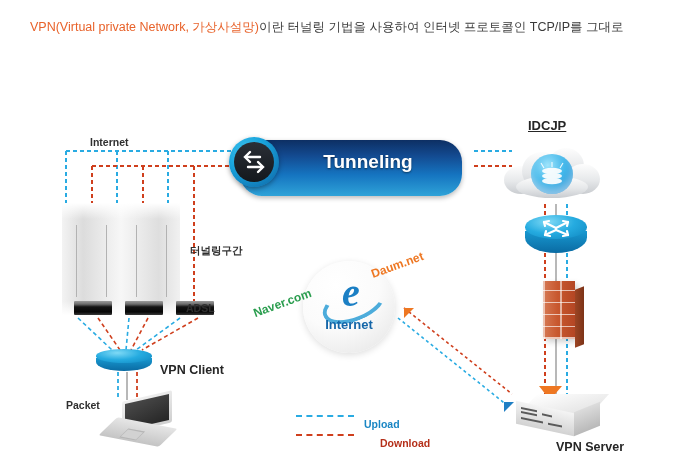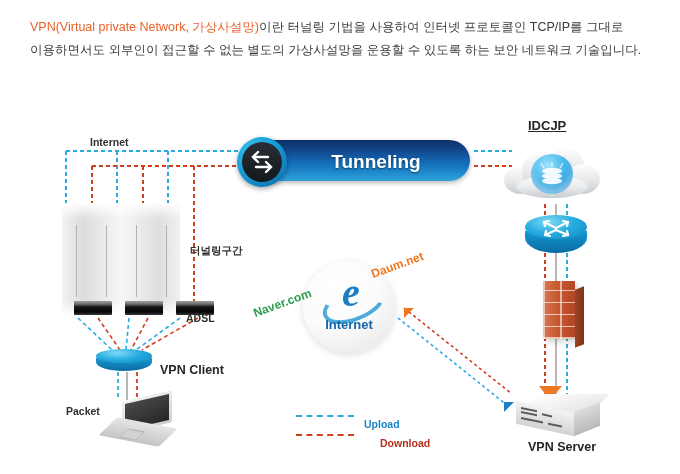--- a/index.html
+++ b/index.html
@@ -33,21 +33,21 @@
   
   .adsl{position:absolute;width:38px;height:14px;
         background:linear-gradient(180deg,#9b9b9b 0%,#6e6e6e 22%,#141414 42%,#070707 78%,#3a3a3a 100%);
         border-radius:1px;}
 
   
   .lbl{position:absolute;font-size:10.5px;color:#2f2f2f;font-weight:bold;white-space:nowrap;}
   .lbl-big{position:absolute;font-size:12.5px;color:#262626;font-weight:bold;white-space:nowrap;}
 
   
-  #tunnel-pill{position:absolute;left:248px;top:22px;width:222px;height:41px;border-radius:22px;
+  #tunnel-pill{position:absolute;left:240px;top:22px;width:222px;height:56px;border-radius:22px;
       background:linear-gradient(180deg,#0d2f63 0%,#134a90 28%,#1574c0 62%,#2fa3d8 100%);
       box-shadow:0 2px 5px rgba(0,0,0,.28);text-align:center;}
   #tunnel-pill .ttxt{position:absolute;left:0;top:0;width:100%;height:44px;
       display:flex;align-items:center;justify-content:center;padding-left:34px;
       box-sizing:border-box;color:#fff;font-size:19px;font-weight:bold;
       text-shadow:0 1px 2px rgba(0,0,0,.5);}
   #tunnel-badge{position:absolute;left:-11px;top:-3px;width:50px;height:50px;border-radius:50%;
       background:radial-gradient(circle at 34% 30%,#3fc4ef 0%,#19a4dc 40%,#0c5fa0 100%);
       box-shadow:0 2px 5px rgba(0,0,0,.35);}
   #tunnel-badge .inner{position:absolute;left:5px;top:5px;width:40px;height:40px;border-radius:50%;
@@ -131,21 +131,20 @@
   .leg-txt{font-size:10.5px;font-weight:bold;color:#1a86c4;margin-top:16px;}
   .leg-txt.dl{color:#b5301a;padding-left:16px;}
 </style>
 </head>
 <body>
 
 <div id="stage">
 
   <div id="intro">
     <span class="hl">VPN(Virtual private Network, 가상사설망)</span><span>이란 터널링 기법을 사용하여 인터넷 프로토콜인 TCP/IP를 그대로</span><br>
-    <span>이용하면서도 외부인이 접근할 수 없는 별도의 가상사설망을 운용할 수 있도록 하는 보안 네트워크 기술입니다.</span>
   </div>
 
 
   <div id="diagram">
 
     <svg id="wires" viewBox="0 0 680 356">
       <g fill="none" stroke-linecap="butt">
 
         <path d="M66 33 L248 33" stroke="#29abe2" stroke-width="2" stroke-dasharray="4,3"></path>
         <path d="M66 33 L66 196" stroke="#29abe2" stroke-width="2" stroke-dasharray="4,3"></path>
@@ -188,38 +187,38 @@
       <div class="tline" style="left:14px;"></div>
       <div class="tline" style="left:44px;"></div>
       <div class="tline" style="left:74px;"></div>
       <div class="tline" style="left:104px;"></div>
     </div>
     <div class="lbl" style="left:190px;top:126px;">터널링구간</div>
 
     <div class="adsl" style="left:74px;top:183px;"></div>
     <div class="adsl" style="left:125px;top:183px;"></div>
     <div class="adsl" style="left:176px;top:183px;"></div>
-    <div class="lbl" style="left:186px;top:194px;text-align:center;">ADSL</div>
+    <div class="lbl" style="left:186px;top:184px;text-align:center;">ADSL</div>
 
     <div class="lbl" style="left:90px;top:18px;">Internet</div>
 
     <div id="vpn-client" class="router">
       <div class="side"></div>
         <div class="cap"></div>
     </div>
     <div class="lbl-big" style="left:160px;top:245px;">VPN Client</div>
 
     <div id="laptop">
       <div id="lp-screen">
           <div id="lp-screen-in"></div>
         </div>
       <div id="lp-base"></div>
         <div id="lp-pad"></div>
     </div>
-    <div class="lbl" style="left:66px;top:287px;">Packet</div>
+    <div class="lbl" style="left:66px;top:281px;">Packet</div>
 
     <div id="tunnel-pill">
       <div class="ttxt">Tunneling</div>
       <div id="tunnel-badge">
         <div class="inner">
           <svg viewBox="0 0 40 40" width="40" height="40">
             <g stroke="#ffffff" stroke-width="2.4" fill="none" stroke-linecap="round">
               <path d="M26 15 L12 15"></path>
                 <path d="M16 10 L11 15 L16 20"></path>
               <path d="M14 25 L28 25"></path>
@@ -281,21 +280,21 @@
       <div id="vs-top"></div>
       <div id="vs-right"></div>
       <div id="vs-face">
         <div class="vs-port" style="left:5px;top:5px;width:16px;"></div>
         <div class="vs-port" style="left:5px;top:9px;width:16px;"></div>
         <div class="vs-port" style="left:26px;top:7px;width:10px;"></div>
         <div class="vs-port" style="left:5px;top:15px;width:22px;"></div>
         <div class="vs-port" style="left:32px;top:15px;width:14px;"></div>
       </div>
     </div>
-    <div class="lbl-big" style="left:528px;top:322px;">VPN Server</div>
+    <div class="lbl-big" style="left:556px;top:322px;">VPN Server</div>
 
     <div id="globe">
       <div id="ie-e">e</div>
       <div id="ie-ring"></div>
       <div id="globe-label">Internet</div>
     </div>
     <div class="rot-label" id="naver">Naver.com</div>
     <div class="rot-label" id="daum">Daum.net</div>
 
     <div id="legend">

